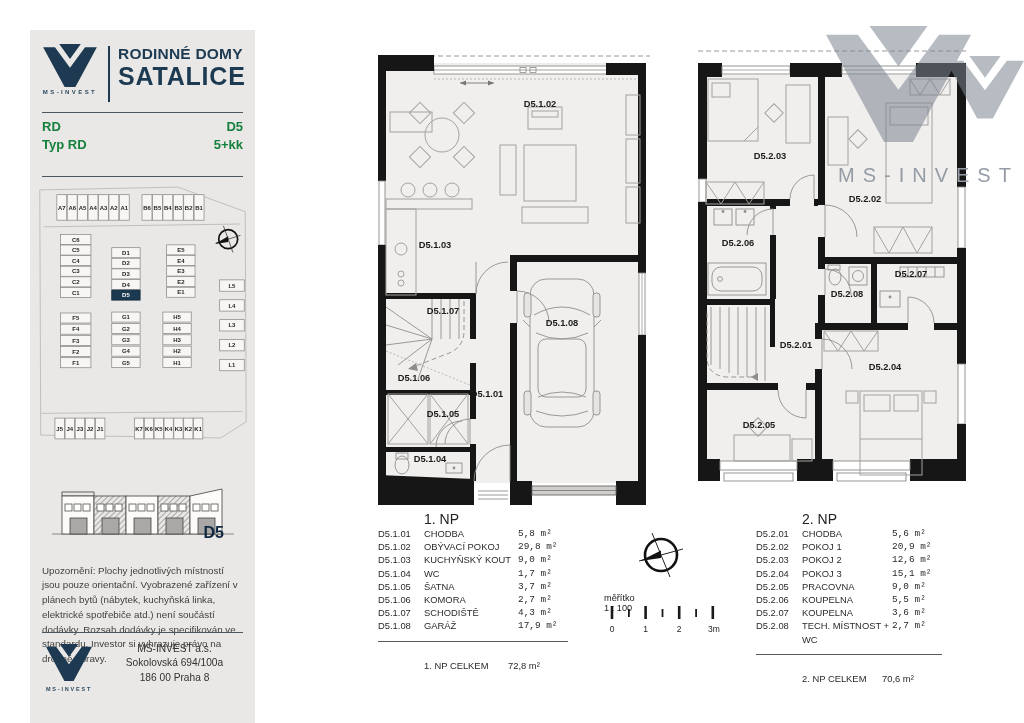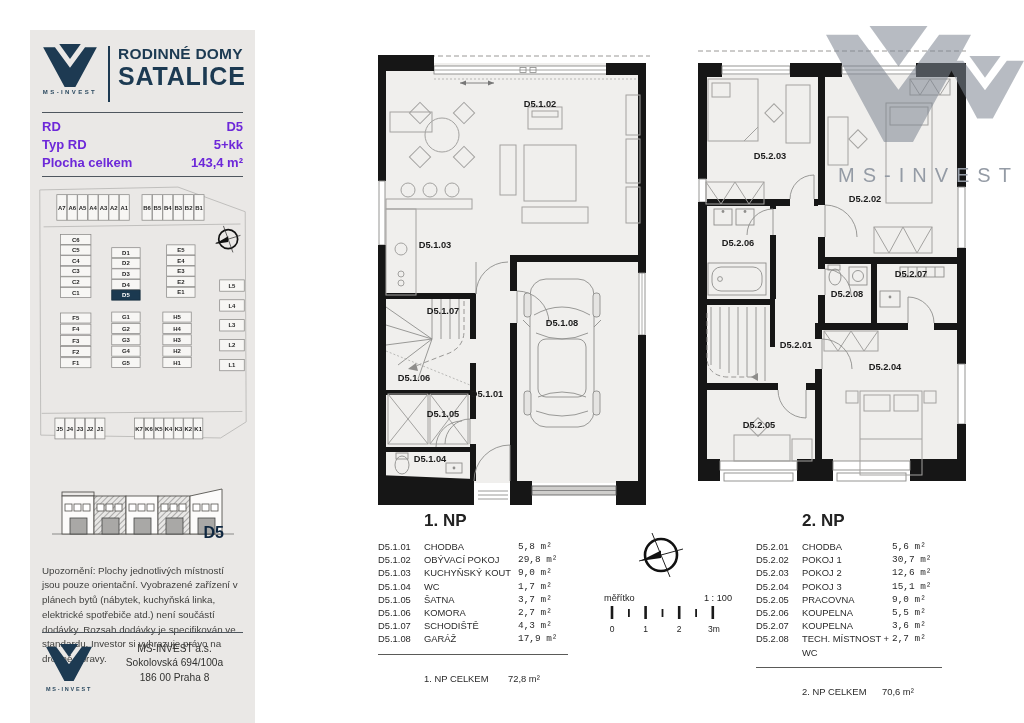--- a/index.html
+++ b/index.html
@@ -11,21 +11,21 @@
   .brand-logo{position:absolute;left:2px;top:2px;width:56px;height:60px;text-align:center;}
   .brand-logo svg{display:block;margin:0 auto;}
   .brand-logo-text{font-size:6px;font-weight:700;letter-spacing:2.4px;color:#2c4a60;margin-top:2px;}
   .brand-divider{position:absolute;left:68px;top:4px;width:2px;height:56px;background:#1d3a52;}
   .brand-titles{position:absolute;left:78px;top:2px;width:134px;color:#1c3a52;}
   .brand-title-1{font-size:15.5px;font-weight:700;letter-spacing:0.2px;line-height:1.25;}
   .brand-title-2{font-size:25px;font-weight:700;letter-spacing:0.8px;line-height:1.1;}
   .hr{position:absolute;left:12px;width:201px;height:0;border-top:1.6px solid #4e565e;}
   .info-rows{position:absolute;left:12px;top:88px;width:201px;}
   .info-row{display:flex;justify-content:space-between;font-size:13px;font-weight:700;
-            color:#6d28d9;line-height:18px;}
+            color:#15803d;line-height:18px;}
   .sitemap-svg{position:absolute;left:6px;top:155px;}
   .elev-svg{position:absolute;left:22px;top:448px;}
   .elev-label{position:absolute;left:150px;top:494px;width:44px;text-align:right;
               font-size:16px;font-weight:700;color:#0f2740;}
   .disclaimer{position:absolute;left:12px;top:524px;width:200px;font-size:9.8px;
               line-height:1.5;color:#3f3f3d;}
   .footer{position:absolute;left:12px;top:612px;width:205px;}
   .footer-logo{position:absolute;left:2px;top:2px;width:50px;text-align:center;}
   .footer-logo-text{font-size:5.5px;font-weight:700;letter-spacing:1.8px;color:#2c4a60;margin-top:1px;}
   .footer-text{position:absolute;left:60px;top:0;width:145px;font-size:10.2px;
@@ -49,31 +49,31 @@
                   white-space:nowrap;}
   
   .lot{fill:#f7f6f4;stroke:#8c8b89;stroke-width:0.8;}
   .lot-hl{fill:#1b3950;stroke:#12293a;}
   .lot-label{font-family:"Liberation Sans",sans-serif;font-size:6.3px;font-weight:700;
              fill:#1f1f1f;text-anchor:middle;}
   .lot-label-hl{fill:#ffffff;}
   .map-line{fill:none;stroke:#bdbcba;stroke-width:1;}
   
   .legend{position:absolute;top:511px;color:#2a2a2a;}
-  .legend-title{font-size:17px;font-weight:700;color:#222;padding-left:46px;margin-bottom:9px;}
+  .legend-title{font-size:14px;font-weight:400;color:#222;padding-left:46px;}
   .legend-row{display:flex;font-size:9.4px;line-height:13.2px;}
   .lr-code{width:46px;}
   .lr-name{flex:1;}
   .lr-area{width:50px;text-align:left;font-family:Liberation Mono, monospace;}
   .legend-sep{border-top:1.3px solid #5a5a58;margin:8px 0 6px 0;}
   .legend-total{display:flex;font-size:9.4px;margin-top:18px;}
   .lt-label{margin-left:46px;flex:1;}
   .lt-area{width:60px;text-align:left;}
   .scale-words{position:absolute;left:604px;top:593px;width:128px;display:flex;
-               justify-content:space-between;font-size:9.2px;color:#222;}
+               justify-content:space-between;font-size:9.2px;color:#222;flex-direction:column;}
   .tick{fill:#1a1a1a;}
   .tick-label{font-family:"Liberation Sans",sans-serif;font-size:8.5px;fill:#222;text-anchor:middle;}
 </style>
 </head>
 <body>
 
 <svg width="0" height="0" style="position:absolute">
   <defs>
     <g id="mslogo">
       <polygon points="0,6 22,6 50,44 78,6 100,6 60,80 40,80"></polygon>
@@ -107,24 +107,20 @@
     <div class="hr" style="top:82px"></div>
 
     <div class="info-rows">
       <div class="info-row">
         <span>RD</span>
         <span>D5</span>
       </div>
       <div class="info-row">
         <span>Typ RD</span>
         <span>5+kk</span>
-      </div>
-      <div class="info-row">
-        <span>Plocha celkem</span>
-        <span>143,4 m²</span>
       </div>
     </div>
 
     <div class="hr" style="top:146px"></div>
 
     <svg class="sitemap-svg" width="213" height="256" viewBox="0 0 225 270">
       <path class="map-line" d="M4,5 L150,2 L221,28 L222,250 L195,267 L5,264 Z"></path>
       <line class="map-line" x1="8" y1="44" x2="216" y2="41"></line>
       <line class="map-line" x1="6" y1="241" x2="218" y2="239"></line>
       <g id="lots-layer">
@@ -667,21 +663,21 @@
     <div class="legend-title">2. NP</div>
     <div id="np2-rows">
         <div class="legend-row">
           <span class="lr-code">D5.2.01</span>
           <span class="lr-name">CHODBA</span>
           <span class="lr-area">5,6 m²</span>
         </div>
         <div class="legend-row">
           <span class="lr-code">D5.2.02</span>
           <span class="lr-name">POKOJ 1</span>
-          <span class="lr-area">30,7 m²</span>
+          <span class="lr-area">20,9 m²</span>
         </div>
         <div class="legend-row">
           <span class="lr-code">D5.2.03</span>
           <span class="lr-name">POKOJ 2</span>
           <span class="lr-area">12,6 m²</span>
         </div>
         <div class="legend-row">
           <span class="lr-code">D5.2.04</span>
           <span class="lr-name">POKOJ 3</span>
           <span class="lr-area">15,1 m²</span>

